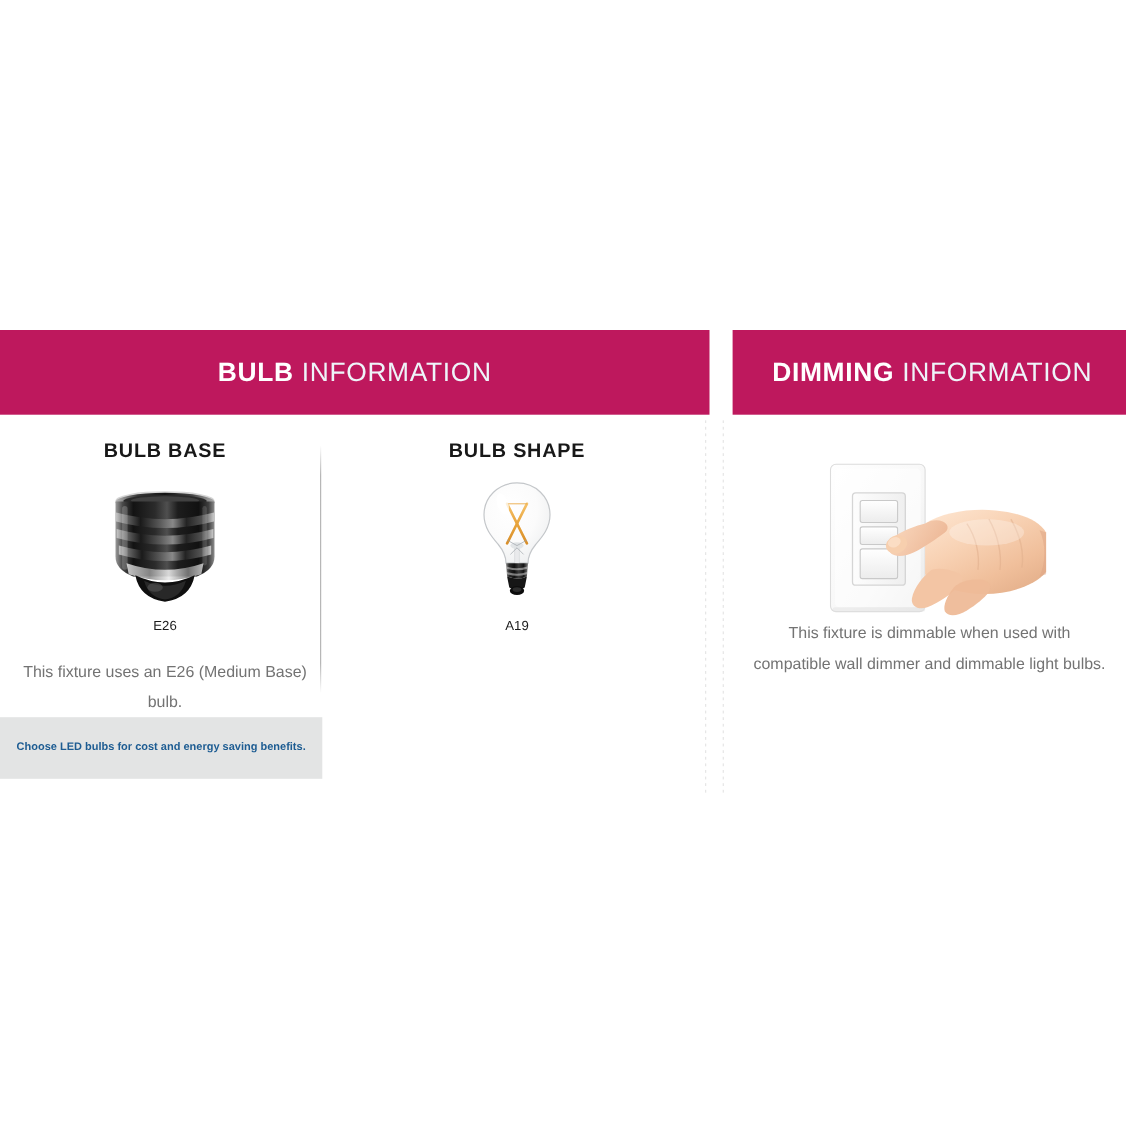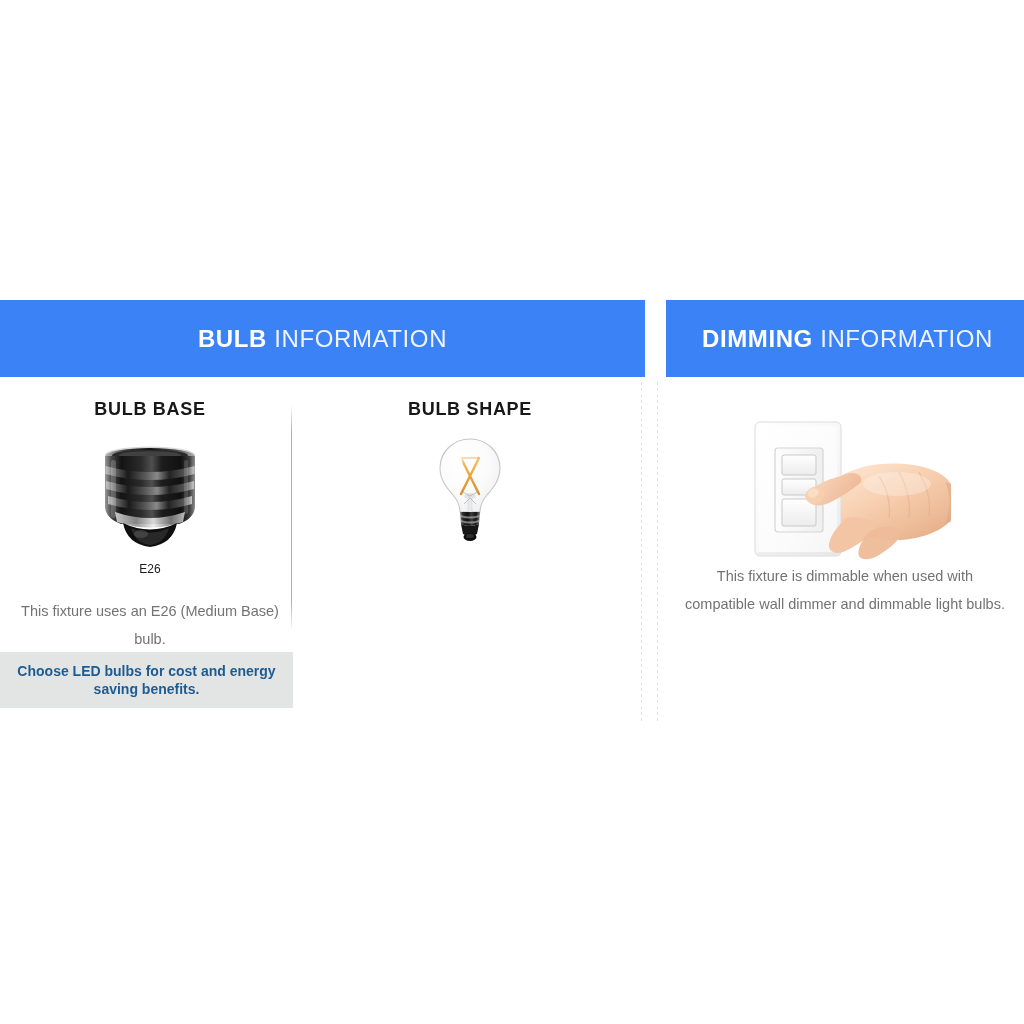--- a/index.html
+++ b/index.html
@@ -22,21 +22,21 @@
     left: 0; top: 0;
     width: 1024px;
     height: 1024px;
     background: #ffffff;
   }
 
   
   .header-bar {
     position: absolute;
     height: 77px;
-    background: #3b82f6;
+    background: #be185d;
     display: flex;
     align-items: center;
     justify-content: center;
     box-sizing: border-box;
   }
   #bulb-header { left: 0px; top: 300px; width: 645px; }
   #dimming-header { left: 626px; top: 300px; width: 363px; margin-left: 40px; }
 
   .header-title {
     font-size: 24px;
@@ -137,21 +137,21 @@
     top: 652px;
     width: 293px;
     height: 56px;
     background: #e3e4e4;
     display: flex;
     align-items: center;
     justify-content: center;
     box-sizing: border-box;
   }
   #led-tip-text {
-    font-size: 14px;
+    font-size: 10px;
     font-weight: 700;
     line-height: 18px;
     color: #1d5c92;
     text-align: center;
     margin: 0;
     padding: 0 14px;
   }
 
   
 
@@ -322,20 +322,21 @@
           <path d="M29.8 84 Q39 87 48.2 84 L48 86 Q39 89 30 86 Z"></path>
         </g>
         <path d="M30 88 Q39 92 48 88 L46 98 Q39 102 32 98 Z" fill="#161616"></path>
         <ellipse cx="39" cy="101" rx="6.5" ry="4" fill="#0c0c0c"></ellipse>
         <ellipse cx="39" cy="100" rx="4" ry="2.2" fill="#3a3a3a" opacity="0.7"></ellipse>
 
         <ellipse cx="26" cy="22" rx="5" ry="10" fill="#ffffff" opacity="0.75" transform="rotate(-18 26 22)"></ellipse>
       </svg>
     </div>
 
+    <p class="spec-label" id="label-shape">A19</p>
 
   </div>
 
   <div class="feature" id="feature-dimmable">
 
 
     <div class="art-slot" id="art-dim">
       <svg class="dimmer-art" viewBox="0 0 232 148">
         <defs>
           <linearGradient id="gPlate" x1="0" y1="0" x2="1" y2="1">

